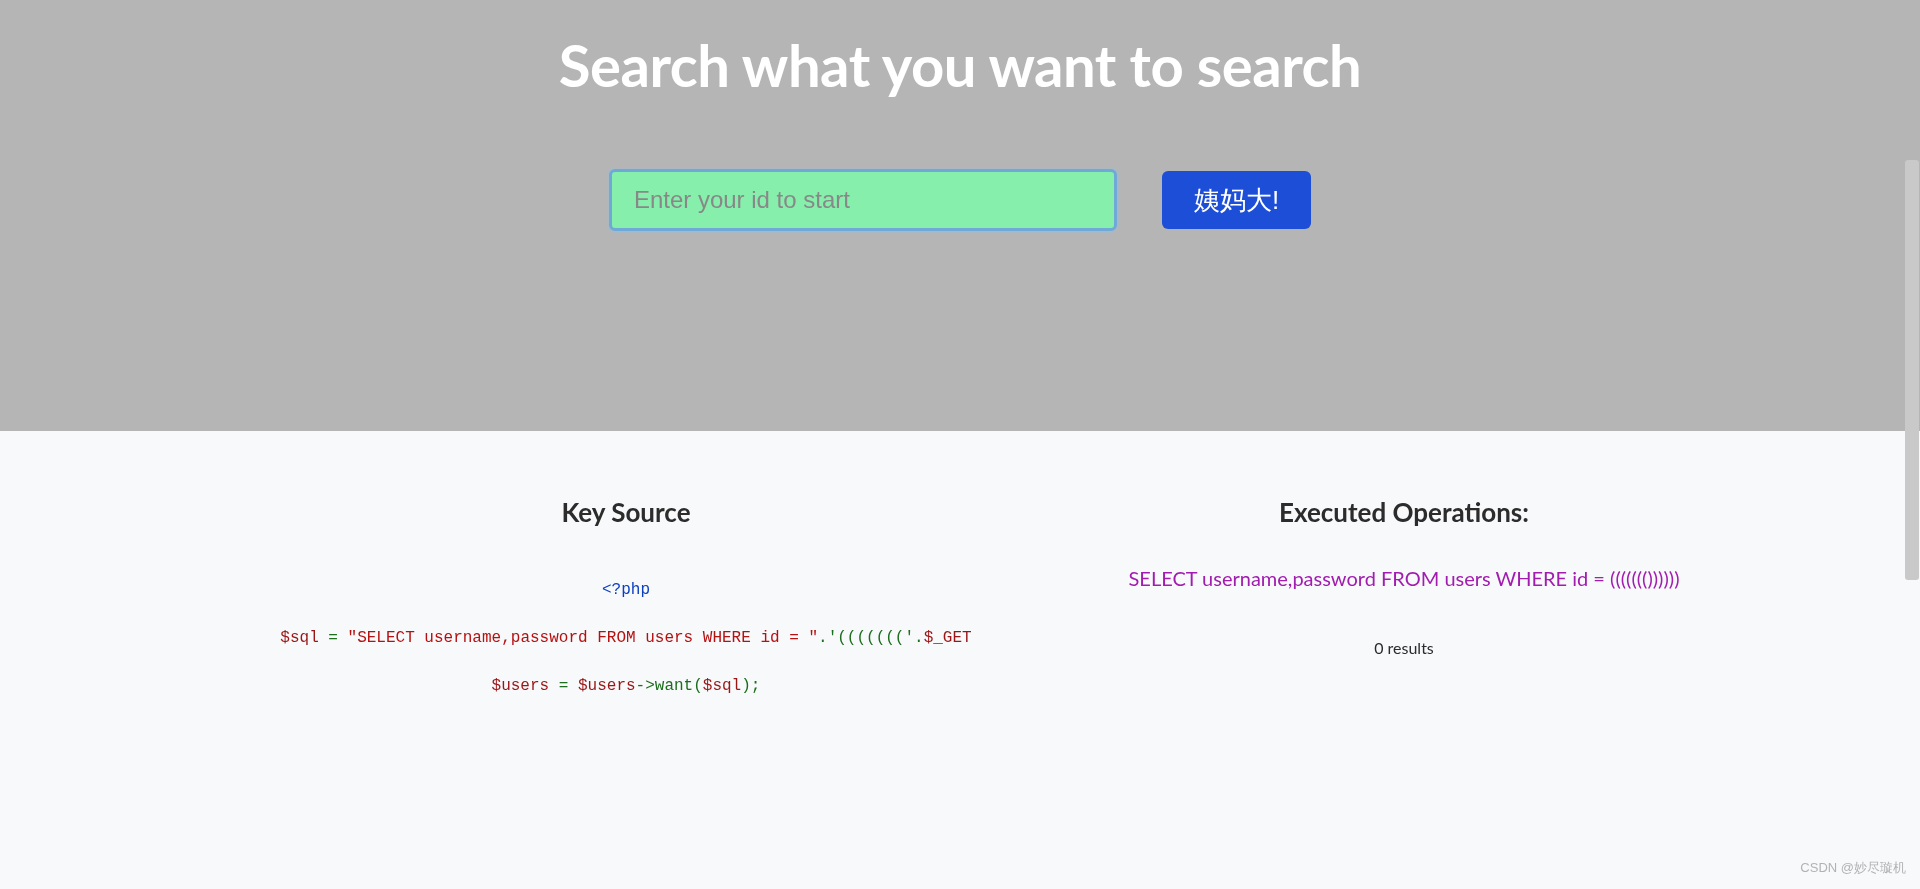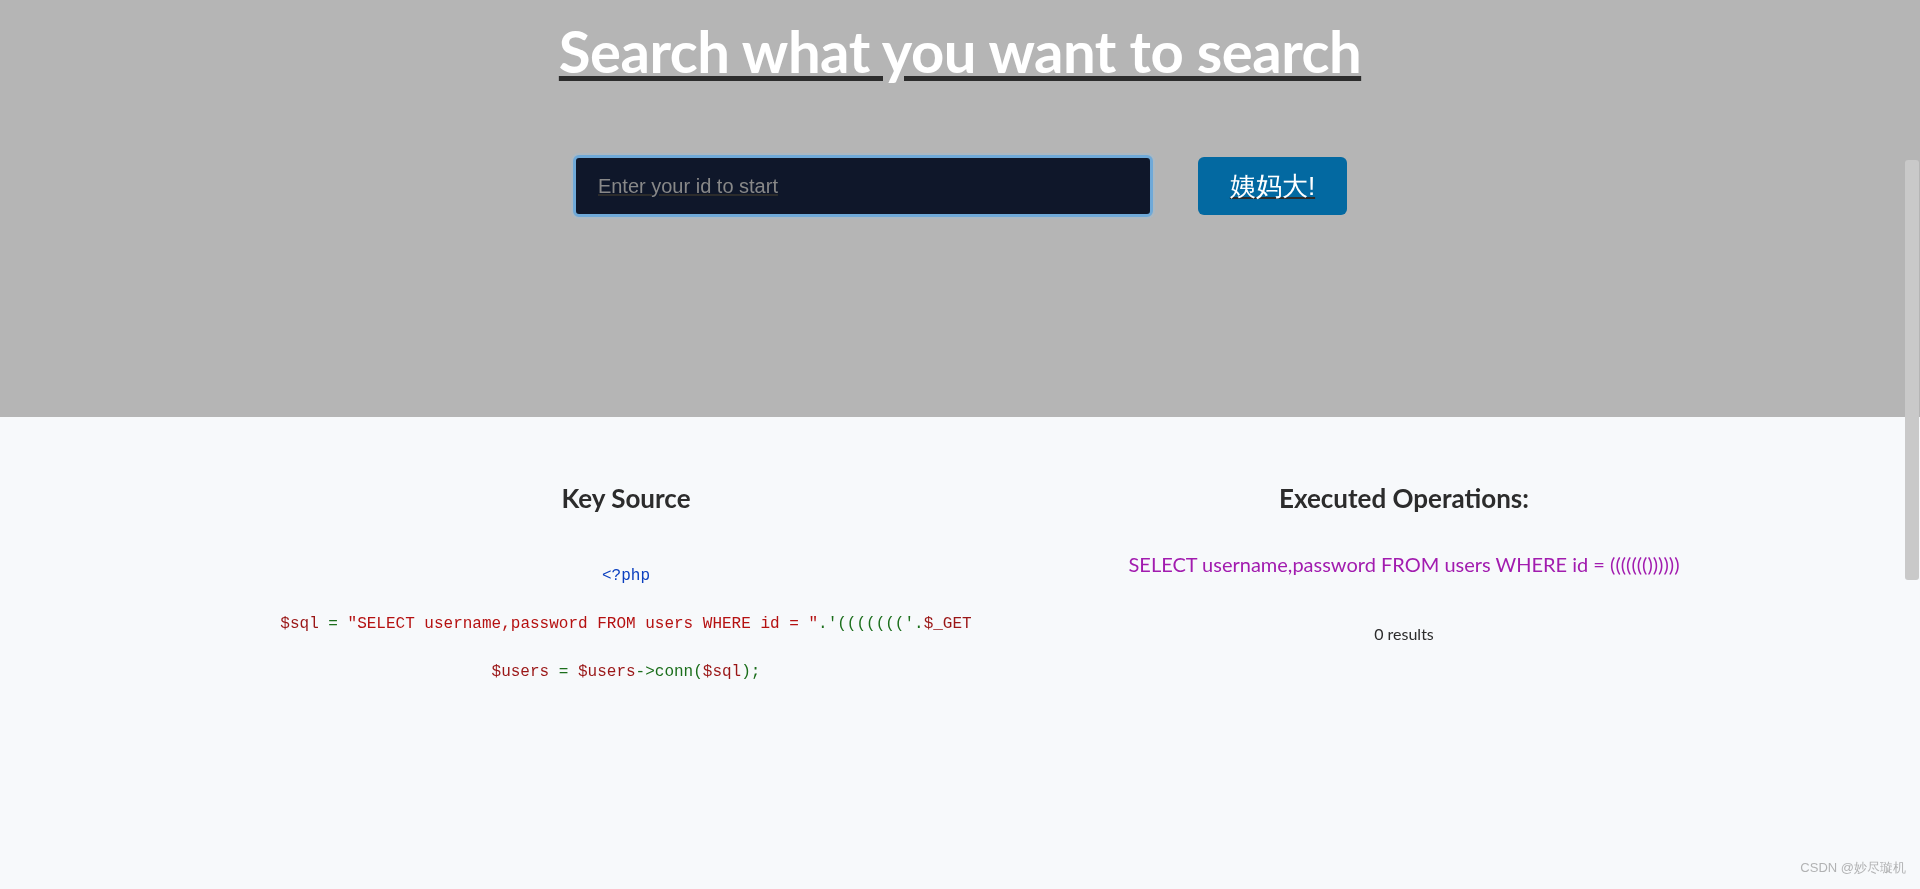--- a/index.html
+++ b/index.html
@@ -7,59 +7,58 @@
       padding: 0;
       box-sizing: border-box;
     }
     body {
       font-family: -apple-system, BlinkMacSystemFont, "Segoe UI", "Lato", "Helvetica Neue", Arial, sans-serif;
       background: #f7f9fb;
       color: #2c2c2c;
     }
     .hero-section {
       background: #b5b5b5;
-      padding: 16px 0 200px 0;
+      padding: 30px 0 200px 0;
       text-align: center;
-      text-decoration: underline;
     }
     .hero-title {
       font-size: 58px;
       font-weight: 700;
       color: #ffffff;
       margin-bottom: 70px;
       letter-spacing: -0.5px;
     }
     .search-row {
       display: flex;
       justify-content: center;
       align-items: center;
       gap: 45px;
     }
     .search-input {
-      width: 580px;
+      width: 508px;
       height: 62px;
-      font-size: 20px;
+      font-size: 24px;
       padding: 0 22px;
       border: 3px solid #6fa9d8;
       border-radius: 6px;
-      background: #0f172a;
+      background: #86efac;
       color: #666;
       outline: none;
       box-shadow: 0 0 0 2px rgba(161,189,212,0.4);
     }
     .search-input::placeholder {
       color: #888;
     }
     .submit-btn {
       height: 58px;
       padding: 0 32px;
       font-size: 26px;
       font-weight: 400;
       color: #ffffff;
-      background: #0369a1;
+      background: #1d4ed8;
       border: none;
       border-radius: 6px;
       cursor: pointer;
     }
     .lower-section {
       background: #f7f9fb;
       padding: 65px 40px 40px 40px;
       display: flex;
       justify-content: center;
       gap: 108px;
@@ -147,21 +146,21 @@
   <div class="key-source">
     <h2 class="section-title">Key Source</h2>
     <div class="code-block">
       <span class="code-line">
         <span class="php-tag">&lt;?php</span>
       </span>
       <span class="code-line">
         <span class="php-var">$sql</span><span class="php-op"> = </span><span class="php-str">"SELECT username,password FROM users WHERE id = "</span><span class="php-plain">.'((((((('.</span><span class="php-var">$_GET</span>
       </span>
       <span class="code-line">
-        <span class="php-var">$users</span><span class="php-op"> = </span><span class="php-var">$users</span><span class="php-op">-&gt;</span><span class="php-func">conn</span><span class="php-op">(</span><span class="php-var">$sql</span><span class="php-op">);</span>
+        <span class="php-var">$users</span><span class="php-op"> = </span><span class="php-var">$users</span><span class="php-op">-&gt;</span><span class="php-func">want</span><span class="php-op">(</span><span class="php-var">$sql</span><span class="php-op">);</span>
       </span>
     </div>
   </div>
 
   <div class="exec-ops">
     <h2 class="section-title">Executed Operations:</h2>
     <div class="exec-text">SELECT username,password FROM users WHERE id = ((((((())))))</div>
     <div class="exec-results">0 results</div>
   </div>
 

